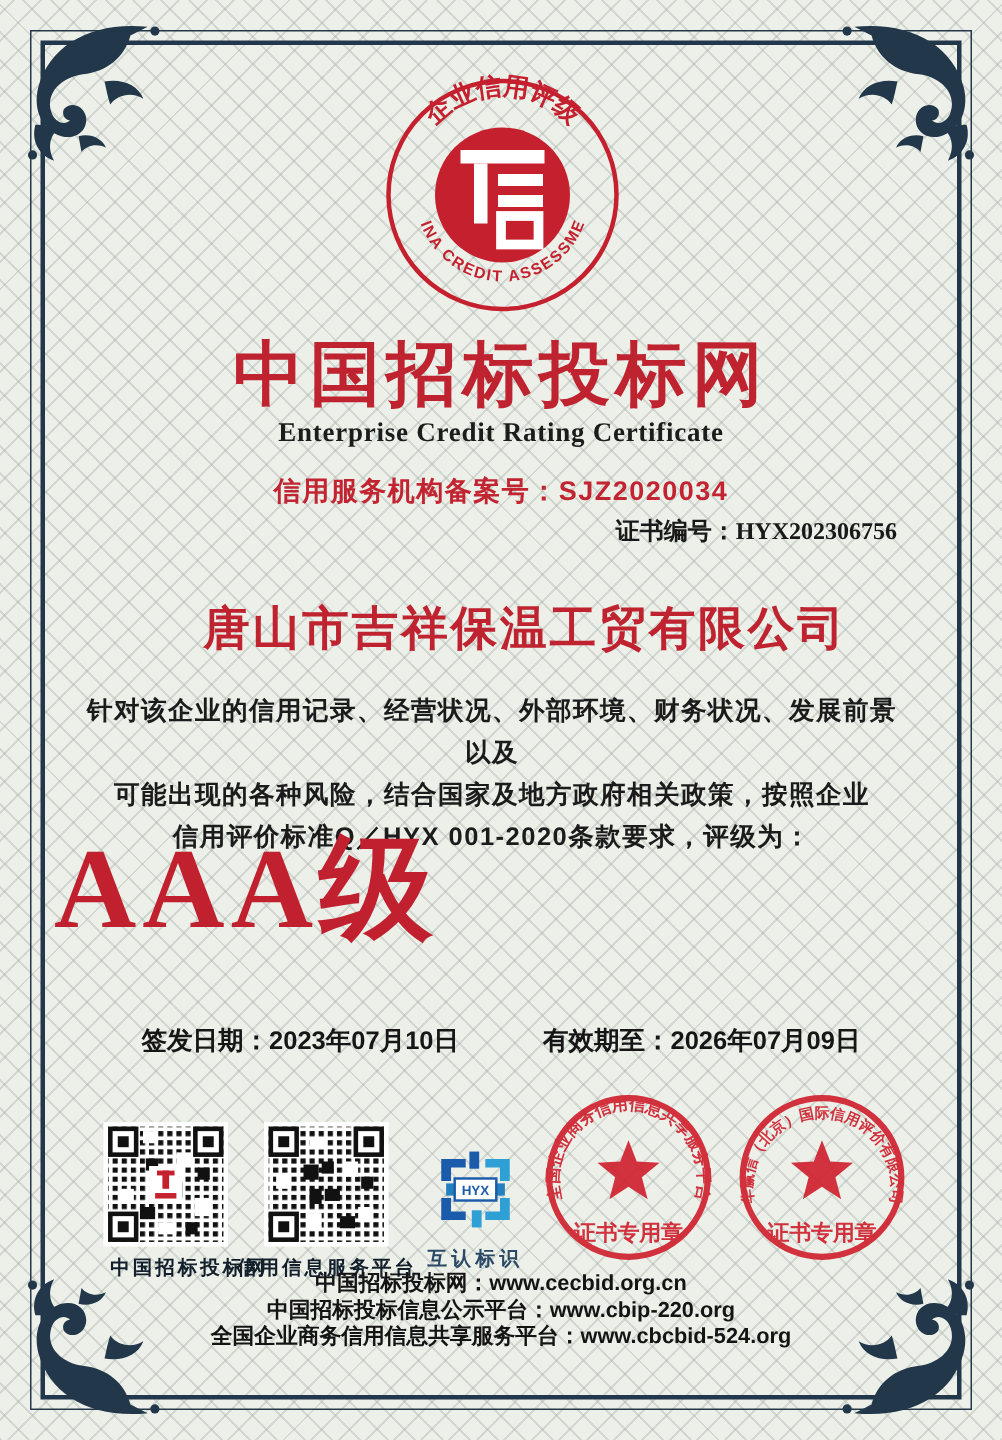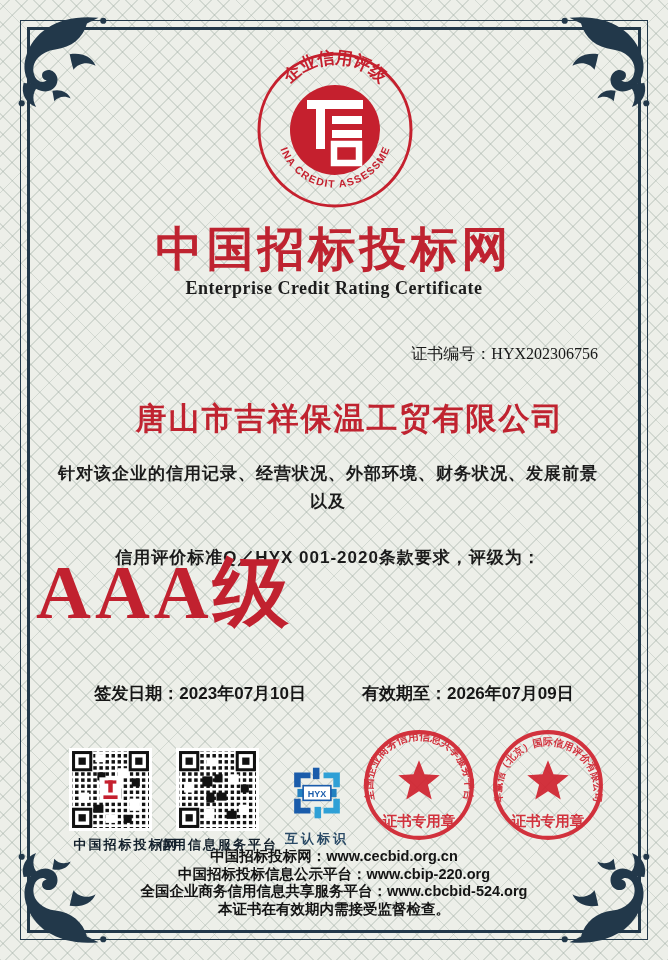--- a/index.html
+++ b/index.html
@@ -35,21 +35,21 @@
     position:absolute;left:0;right:0;top:278px;text-align:center;
     font-size:18px;font-weight:bold;color:#1c1c1c;letter-spacing:.5px;
   }
   .filing{
     position:absolute;left:0;right:0;top:315px;text-align:center;
     font-size:18px;font-weight:bold;color:#c22531;letter-spacing:1px;
     font-family:"Liberation Sans", sans-serif;
   }
   .certno{
     position:absolute;right:70px;top:344px;text-align:right;
-    font-size:16px;font-weight:normal;color:#191919;
+    font-size:16px;font-weight:bold;color:#191919;
     font-family:"Liberation Serif", serif;
   }
   .company{
     position:absolute;left:0;right:0;top:398px;text-align:center;
     font-size:31px;font-weight:bold;color:#c02330;letter-spacing:2px;
     font-family:"Liberation Sans", sans-serif;
     margin-left:32px;
   }
   .statement{
     position:absolute;left:52px;right:64px;top:460px;text-align:center;
@@ -173,26 +173,27 @@
         <rect x="61" y="67" width="9" height="40"></rect>
         <rect x="77" y="74" width="30" height="8"></rect>
         <rect x="77" y="88" width="30" height="8"></rect>
         <rect x="79" y="102" width="25" height="19" fill="none" stroke="#fff" stroke-width="6.5"></rect>
       </g>
     </svg>
   </div>
 
   <div class="title-cn">中国招标投标网</div>
   <div class="title-en">Enterprise Credit Rating Certificate</div>
+  <div class="filing">信用服务机构备案号：SJZ2020034</div>
   <div class="certno">证书编号：HYX202306756</div>
 
   <div class="company">唐山市吉祥保温工贸有限公司</div>
   <div class="statement">
     <span>针对该企业的信用记录、经营状况、外部环境、财务状况、发展前景以及</span><br>
-    <br>
+    <span>可能出现的各种风险，结合国家及地方政府相关政策，按照企业</span><br>
     <span>信用评价标准Q／HYX 001-2020条款要求，评级为：</span>
   </div>
   <div class="grade">AAA级</div>
   <div class="dates">
     <span>签发日期：2023年07月10日</span><span class="gap"></span><span>有效期至：2026年07月09日</span>
   </div>
 
   <div class="qr qr1">
     <svg viewBox="0 0 41 41">
       <defs>
@@ -313,16 +314,15 @@
       </text>
       <path d="M55,31 L60.3,44.7 L75,45.5 L63.6,54.8 L67.3,69 L55,61 L42.7,69 L46.4,54.8 L35,45.5 L49.7,44.7 Z" fill="#d0222f"></path>
       <text x="55" y="95" text-anchor="middle" font-size="14" font-weight="bold" fill="#d0222f" font-family="Liberation Sans, sans-serif">证书专用章</text>
     </svg>
   </div>
 
   <div class="footer">
     <div>中国招标投标网：www.cecbid.org.cn</div>
     <div>中国招标投标信息公示平台：www.cbip-220.org</div>
     <div>全国企业商务信用信息共享服务平台：www.cbcbid-524.org</div>
-    <div>本证书在有效期内需接受监督检查。</div>
   </div>
 
 </div>
 
 </body></html>

